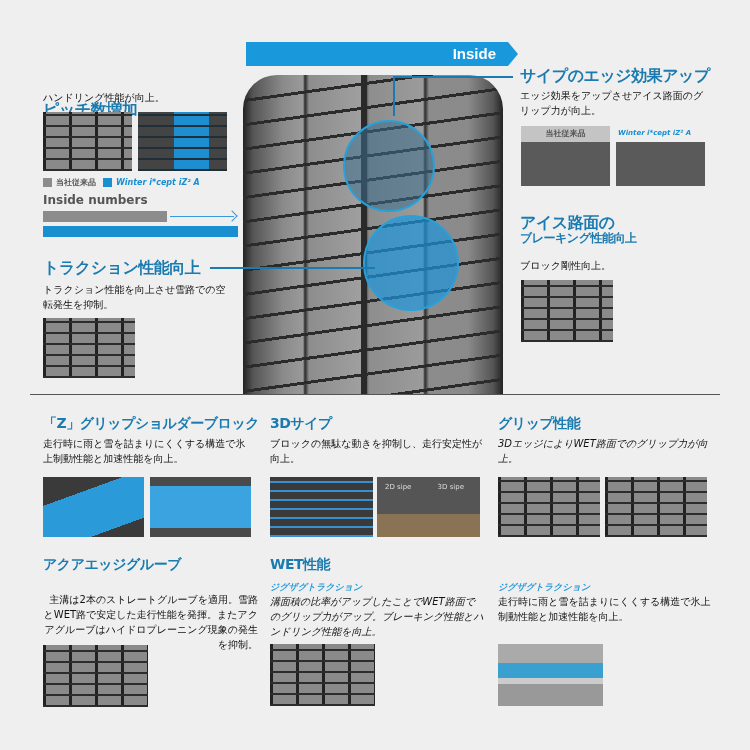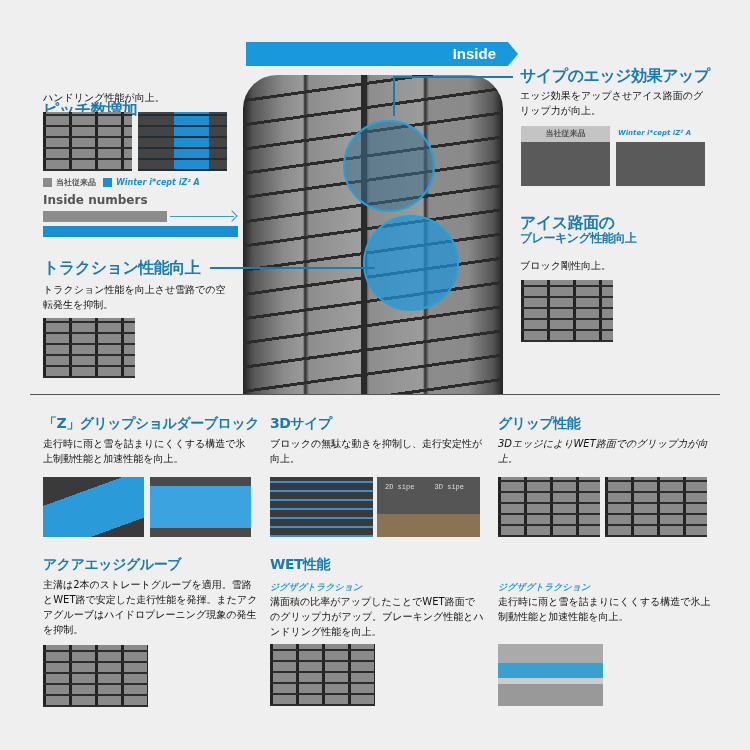--- a/index.html
+++ b/index.html
@@ -1,21 +1,21 @@
 <!DOCTYPE html>
 <html><head>
 <meta charset="utf-8">
 <style>
   * { box-sizing: border-box; margin: 0; padding: 0; }
   html, body { width: 750px; height: 750px; overflow: hidden; }
   body { background: #efefef; font-family: "DejaVu Sans", "Liberation Sans", sans-serif; color: #111; position: relative; }
   .abs { position: absolute; }
   .h-blue { color: #1b7bb0; font-weight: bold; letter-spacing: -0.5px; }
   .body-text { font-size: 10px; line-height: 15px; color: #111; }
-  .thumb { position: absolute; background: #3c3c3c; overflow: hidden; font-family: Liberation Mono, monospace; }
+  .thumb { position: absolute; background: #3c3c3c; overflow: hidden; }
 
   
   .banner { position: absolute; left: 246px; top: 42px; width: 272px; height: 24px; display: flex; }
   .banner .left { flex: 1; background: #0e6bb0; clip-path: polygon(10px 0, 100% 0, 100% 100%, 10px 100%, 0 50%); color: #fff; font-family: "Liberation Sans", sans-serif; font-weight: bold; font-size: 15px; line-height: 24px; padding-left: 22px; }
   .banner .right { flex: 1; background: #1a98dc; clip-path: polygon(0 0, calc(100% - 10px) 0, 100% 50%, calc(100% - 10px) 100%, 0 100%); color: #fff; font-family: "Liberation Sans", sans-serif; font-weight: bold; font-size: 15px; line-height: 24px; text-align: right; padding-right: 22px; }
 
   
   .tire { position: absolute; left: 243px; top: 75px; width: 260px; height: 320px; border-radius: 34px 34px 0 0; background:
       repeating-linear-gradient(172deg, #2b2b2b 0 3px, transparent 3px 24px),
       linear-gradient(90deg, #222 0, #555 10px, #8a8a8a 40px, #9a9a9a 60px, #2a2a2a 62px, #8d8d8d 66px, #a0a0a0 120px, #333 122px, #8d8d8d 126px, #9c9c9c 180px, #2c2c2c 182px, #8c8c8c 186px, #8a8a8a 225px, #555 250px, #222 260px);
@@ -97,23 +97,23 @@
   <span style="position:absolute;left:8px;top:6px;font-size:7px;color:#ddd;">2D sipe</span>
   <span style="position:absolute;right:16px;top:6px;font-size:7px;color:#ddd;">3D sipe</span>
 </div>
 
 <div class="abs h-blue" style="left:498px;top:415px;font-size:14px;">グリップ性能</div>
 <div class="abs body-text" style="left:498px;top:436px;width:215px;font-style:italic;">3DエッジによりWET路面でのグリップ力が向上。</div>
 <div class="thumb tread-gray" style="left:498px;top:477px;width:102px;height:60px;"></div>
 <div class="thumb tread-gray" style="left:605px;top:477px;width:102px;height:60px;"></div>
 
 <div class="abs h-blue" style="left:43px;top:556px;font-size:14px;">アクアエッジグルーブ</div>
-<div class="abs body-text" style="left:43px;top:577px;width:215px;">主溝は2本のストレートグルーブを適用。雪路とWET路で安定した走行性能を発揮。またアクアグルーブはハイドロプレーニング現象の発生を抑制。</div>
+<div class="abs body-text" style="left:43px;top:592px;width:215px;text-align:right;">主溝は2本のストレートグルーブを適用。雪路とWET路で安定した走行性能を発揮。またアクアグルーブはハイドロプレーニング現象の発生を抑制。</div>
 <div class="thumb tread-gray" style="left:43px;top:645px;width:105px;height:62px;"></div>
 
 <div class="abs h-blue" style="left:270px;top:556px;font-size:14px;">WET性能</div>
 <div class="abs" style="left:270px;top:581px;font-size:9px;font-weight:bold;font-style:italic;color:#2a9ad8;">ジグザグトラクション</div>
-<div class="abs body-text" style="left:270px;top:594px;width:215px;">溝面積の比率がアップしたことでWET路面でのグリップ力がアップ。ブレーキング性能とハンドリング性能を向上。</div>
+<div class="abs body-text" style="left:270px;top:594px;width:215px;font-style:italic;">溝面積の比率がアップしたことでWET路面でのグリップ力がアップ。ブレーキング性能とハンドリング性能を向上。</div>
 <div class="thumb tread-gray" style="left:270px;top:644px;width:105px;height:62px;"></div>
 
 <div class="abs" style="left:498px;top:581px;font-size:9px;font-weight:bold;font-style:italic;color:#2a9ad8;">ジグザグトラクション</div>
 <div class="abs body-text" style="left:498px;top:594px;width:215px;">走行時に雨と雪を詰まりにくくする構造で氷上制動性能と加速性能を向上。</div>
 <div class="thumb" style="left:498px;top:644px;width:105px;height:62px;background:linear-gradient(180deg,#aaa 0 30%,#3aa0d0 30% 55%,#ccc 55% 65%,#999 65%);"></div>
 
 </body></html>

